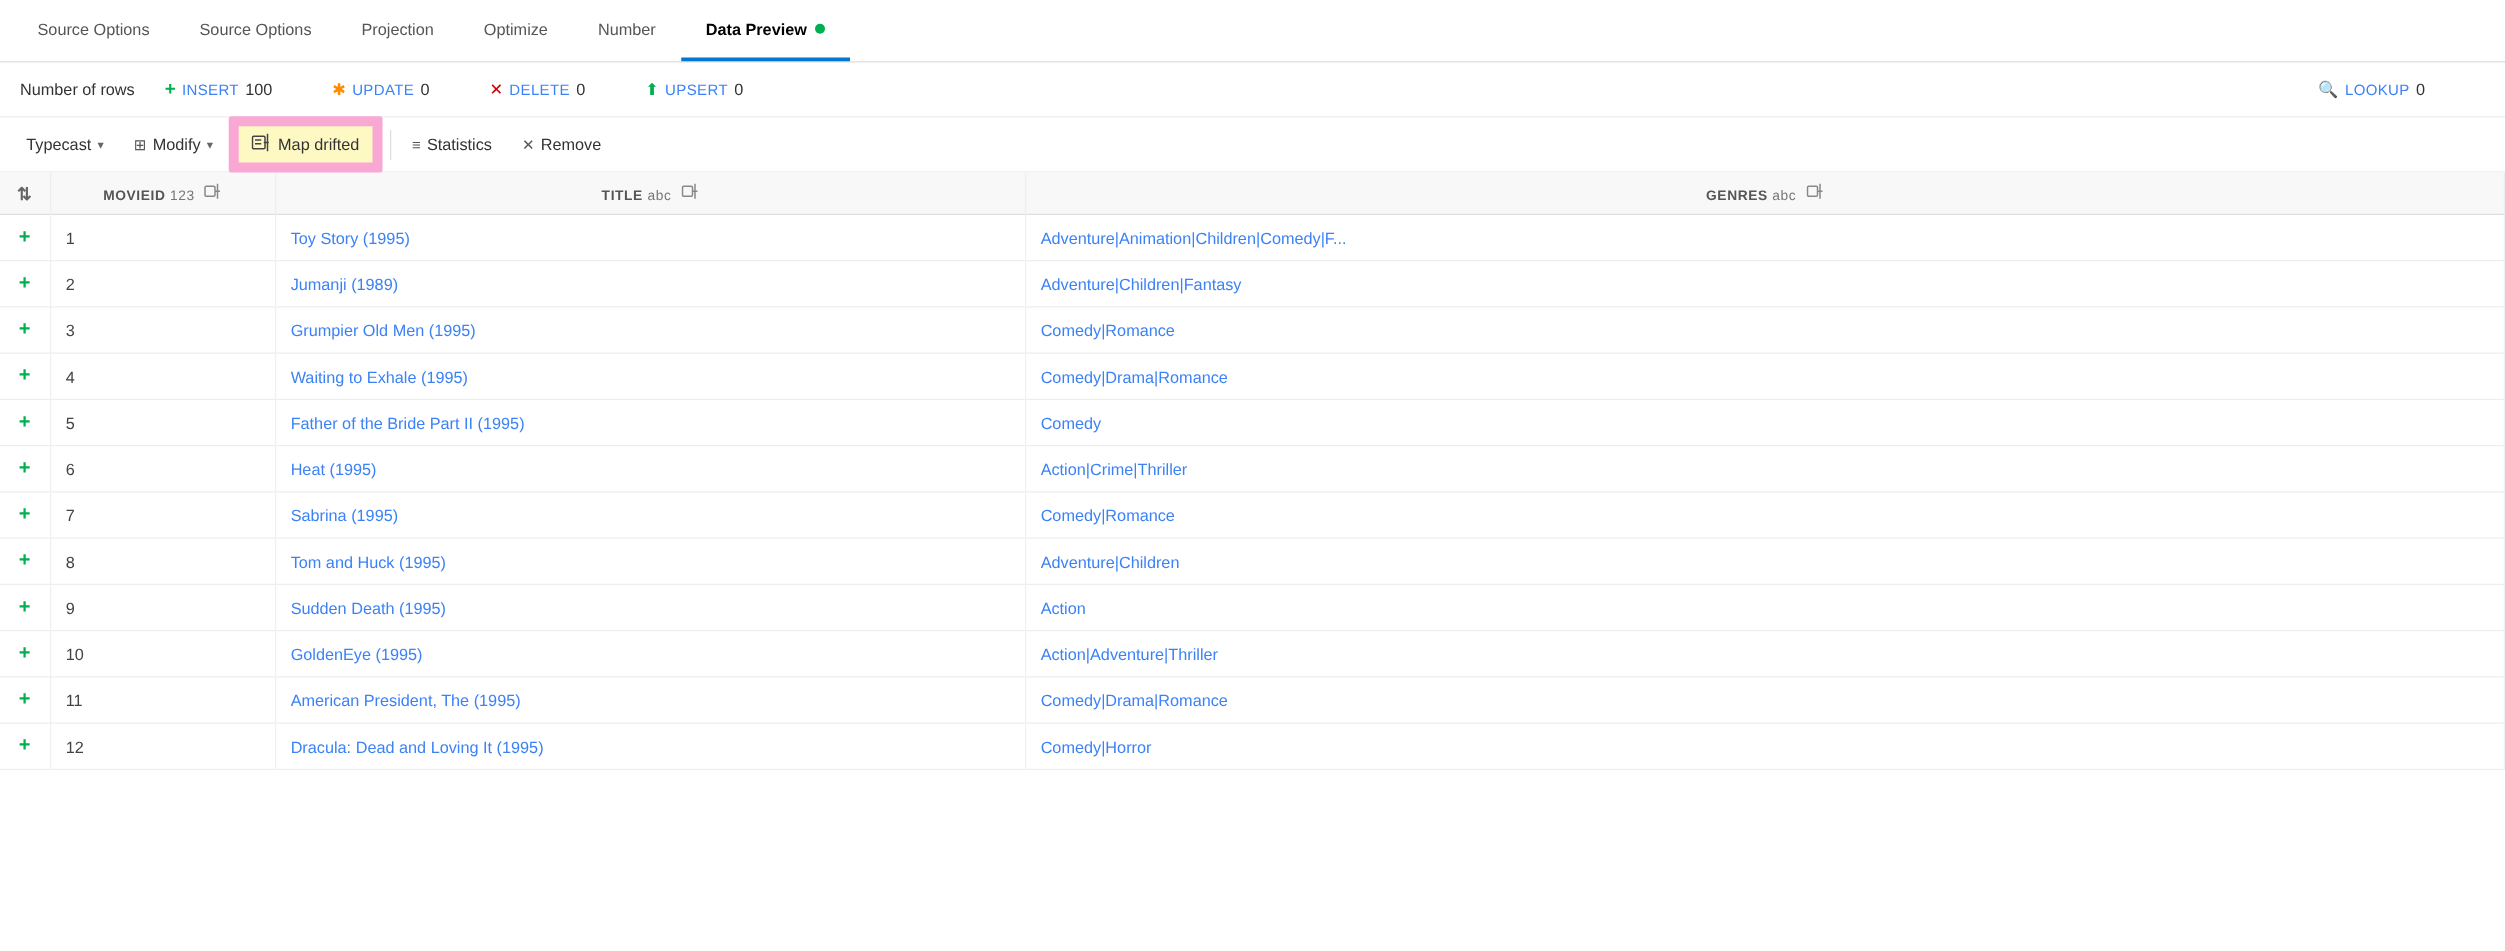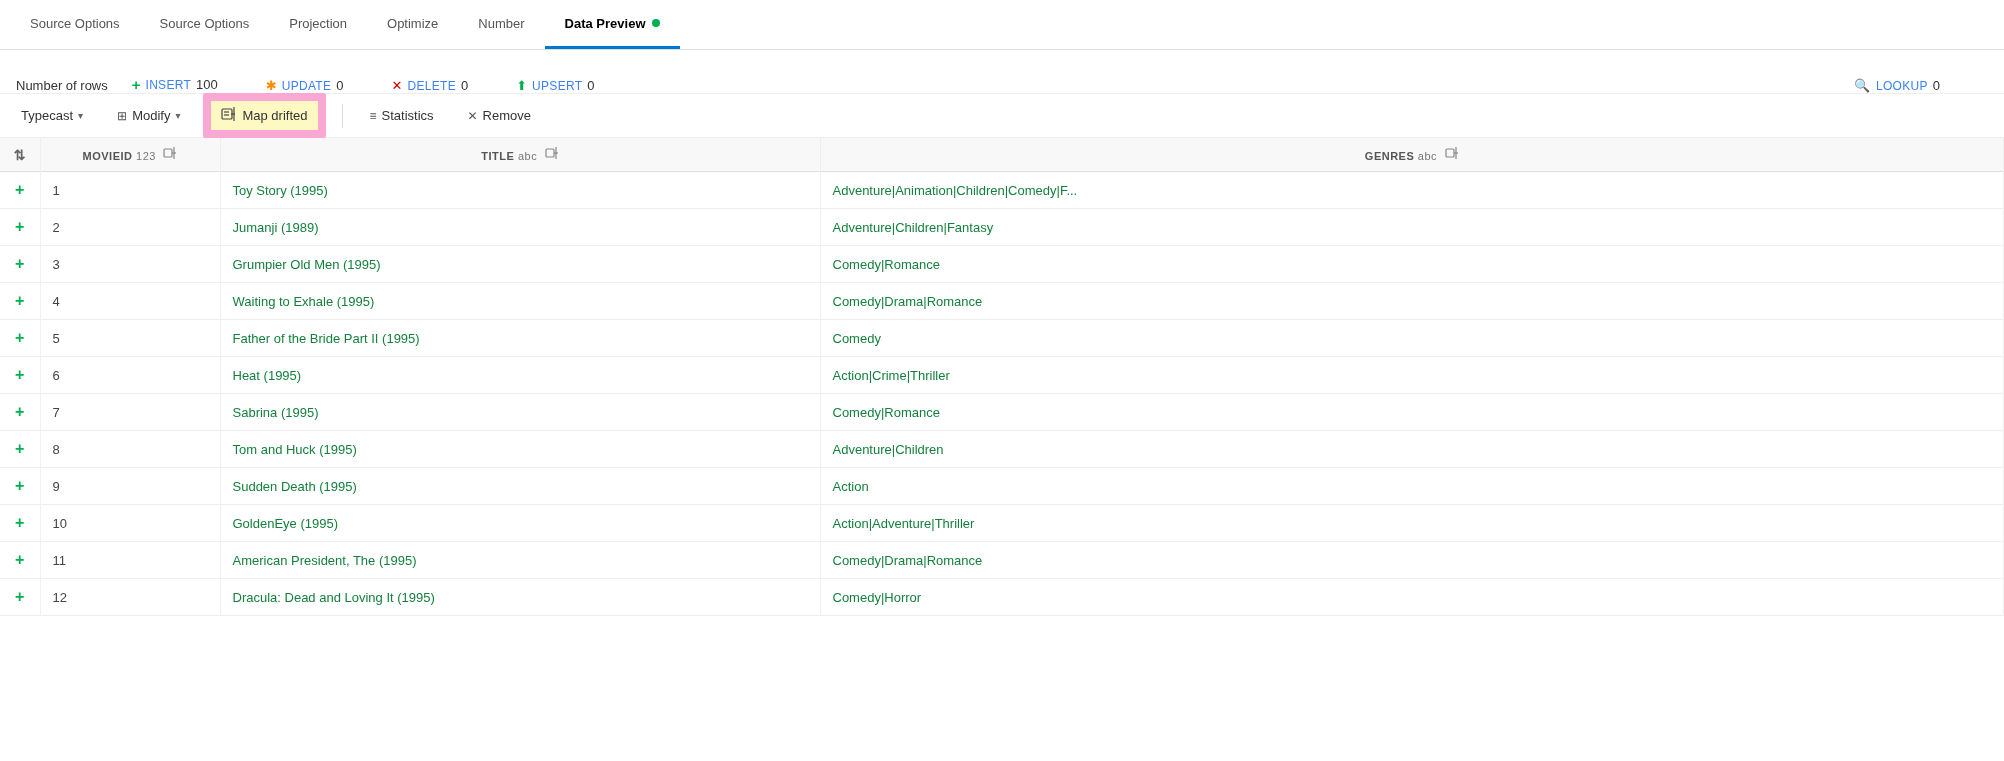--- a/index.html
+++ b/index.html
@@ -33,21 +33,21 @@
       height: 8px;
       border-radius: 50%;
       background: #00b050;
       margin-left: 6px;
       display: inline-block;
     }
 
     
     .stats-bar {
       display: flex;
-      align-items: flex-end;
+      align-items: center;
       padding: 0 16px;
       height: 44px;
       border-bottom: 1px solid #eee;
       font-size: 13px;
       color: #333;
       gap: 0;
     }
     .stats-bar .label { margin-right: 24px; font-weight: 400; }
     .stats-item {
       display: flex;
@@ -65,21 +65,21 @@
     .stats-item .stat-val { font-weight: 500; }
     .stats-bar-spacer { flex: 1; }
 
     
     .toolbar {
       display: flex;
       align-items: center;
       padding: 0 10px;
       height: 44px;
       border-bottom: 1px solid #eee;
-      gap: 12px;
+      gap: 2px;
     }
     .toolbar-btn {
       display: flex;
       align-items: center;
       gap: 5px;
       padding: 5px 10px;
       border: 1px solid transparent;
       border-radius: 2px;
       cursor: pointer;
       font-size: 13px;
@@ -128,21 +128,21 @@
     thead th:first-child { width: 40px; text-align: center; }
     thead th.col-movieid { width: 180px; }
     thead th.col-title { width: 600px; }
     thead th.col-genres { }
 
     tbody tr {
       border-bottom: 1px solid #eee;
     }
     tbody td {
       padding: 9px 12px;
-      color: #15803d;
+      color: #3b82f6;
       border-right: 1px solid #f0f0f0;
     }
     tbody td:first-child {
       text-align: center;
       color: #00b050;
       font-size: 16px;
       font-weight: bold;
       width: 40px;
     }
     tbody td.col-movieid { color: #444; }

